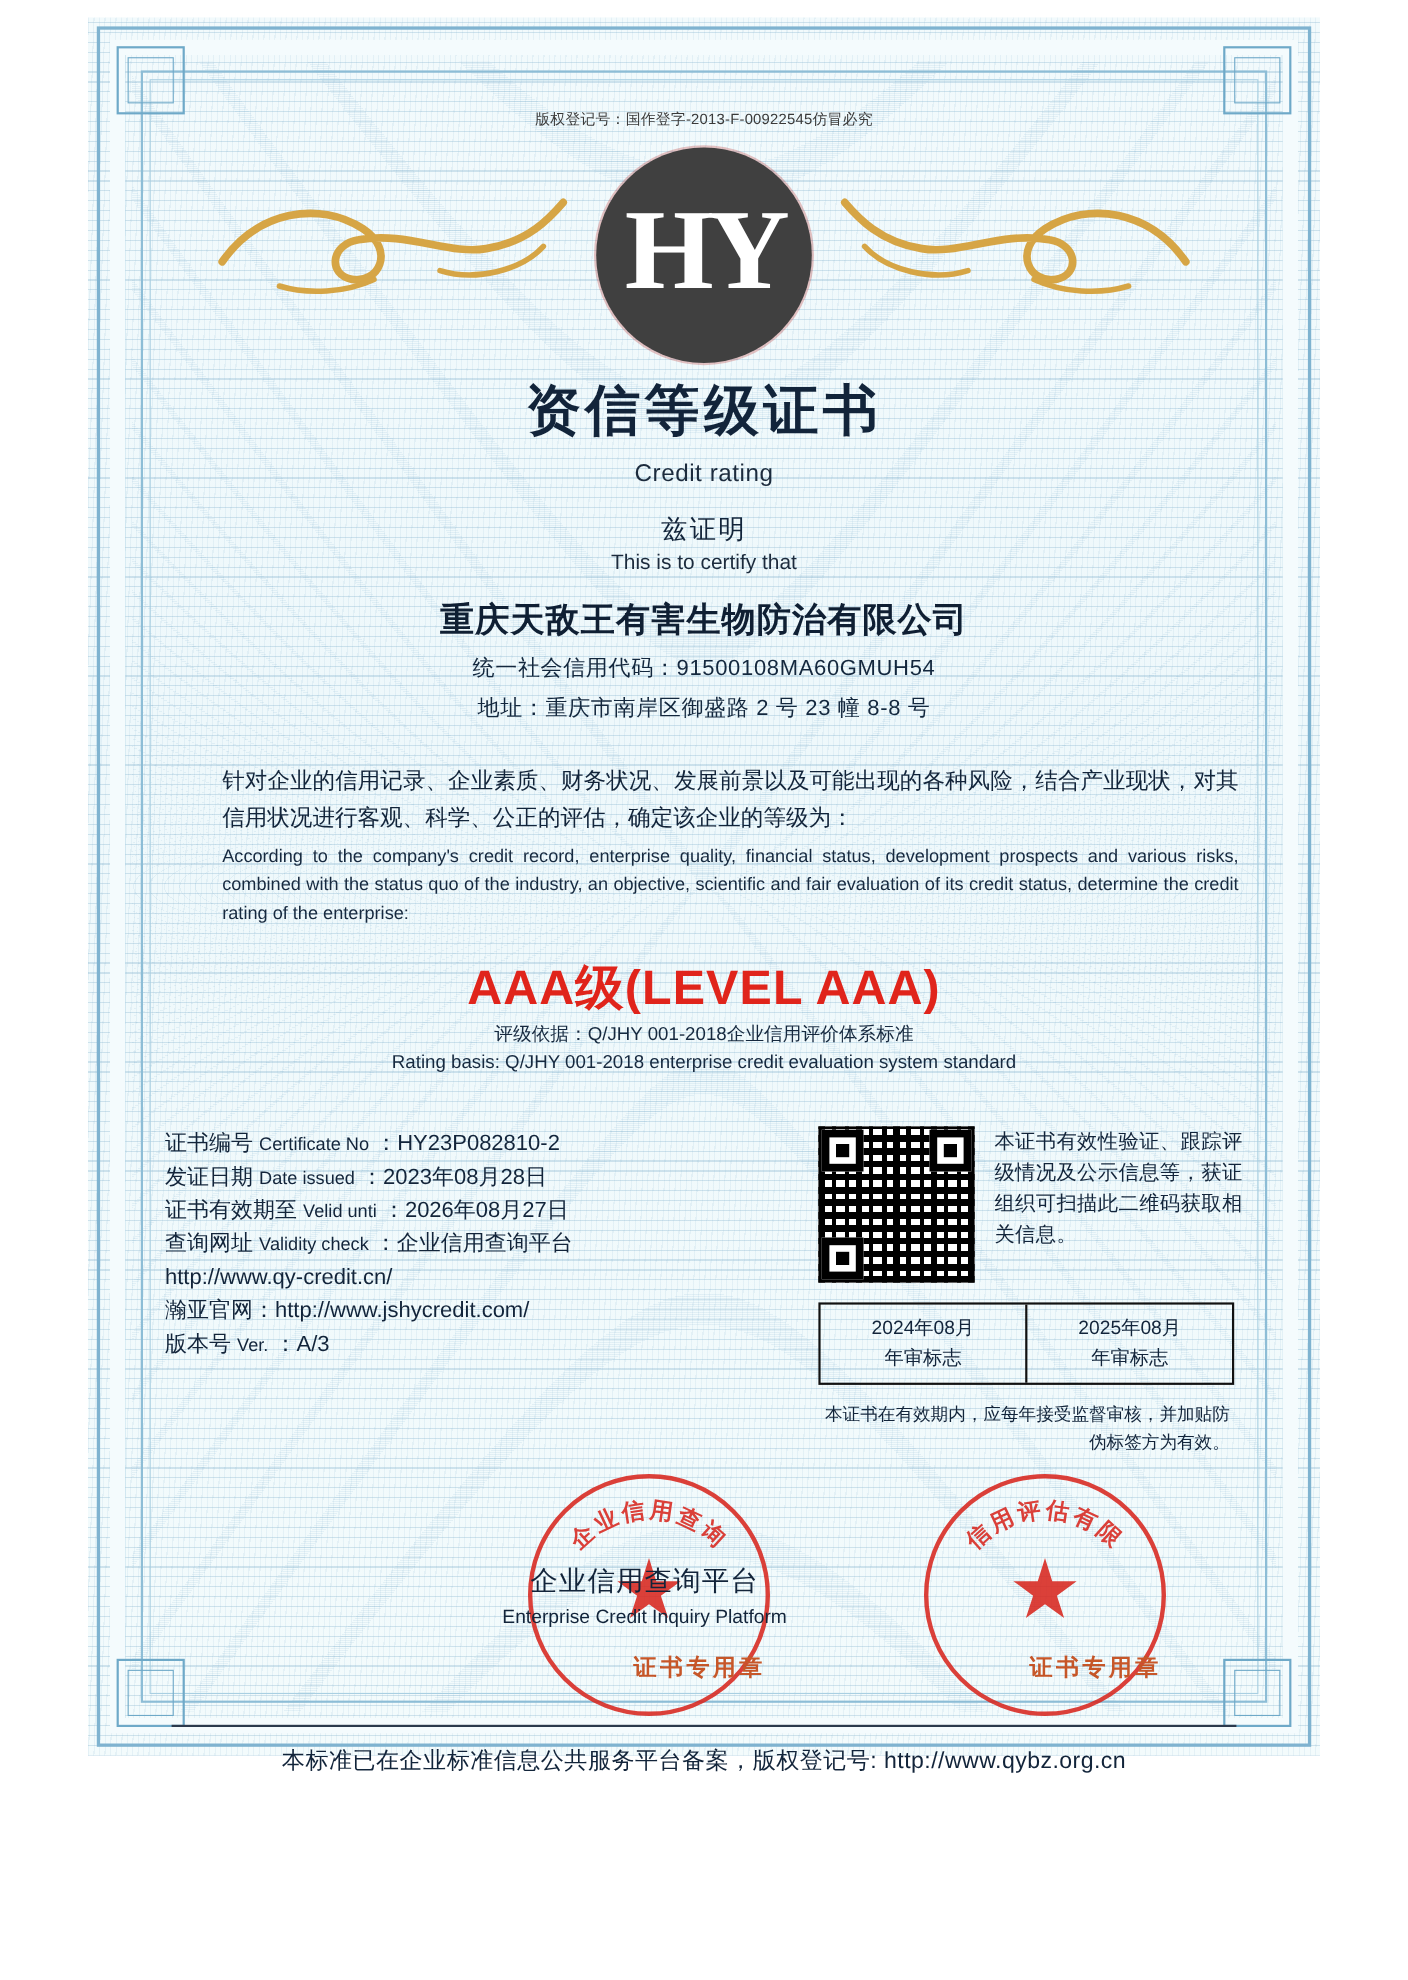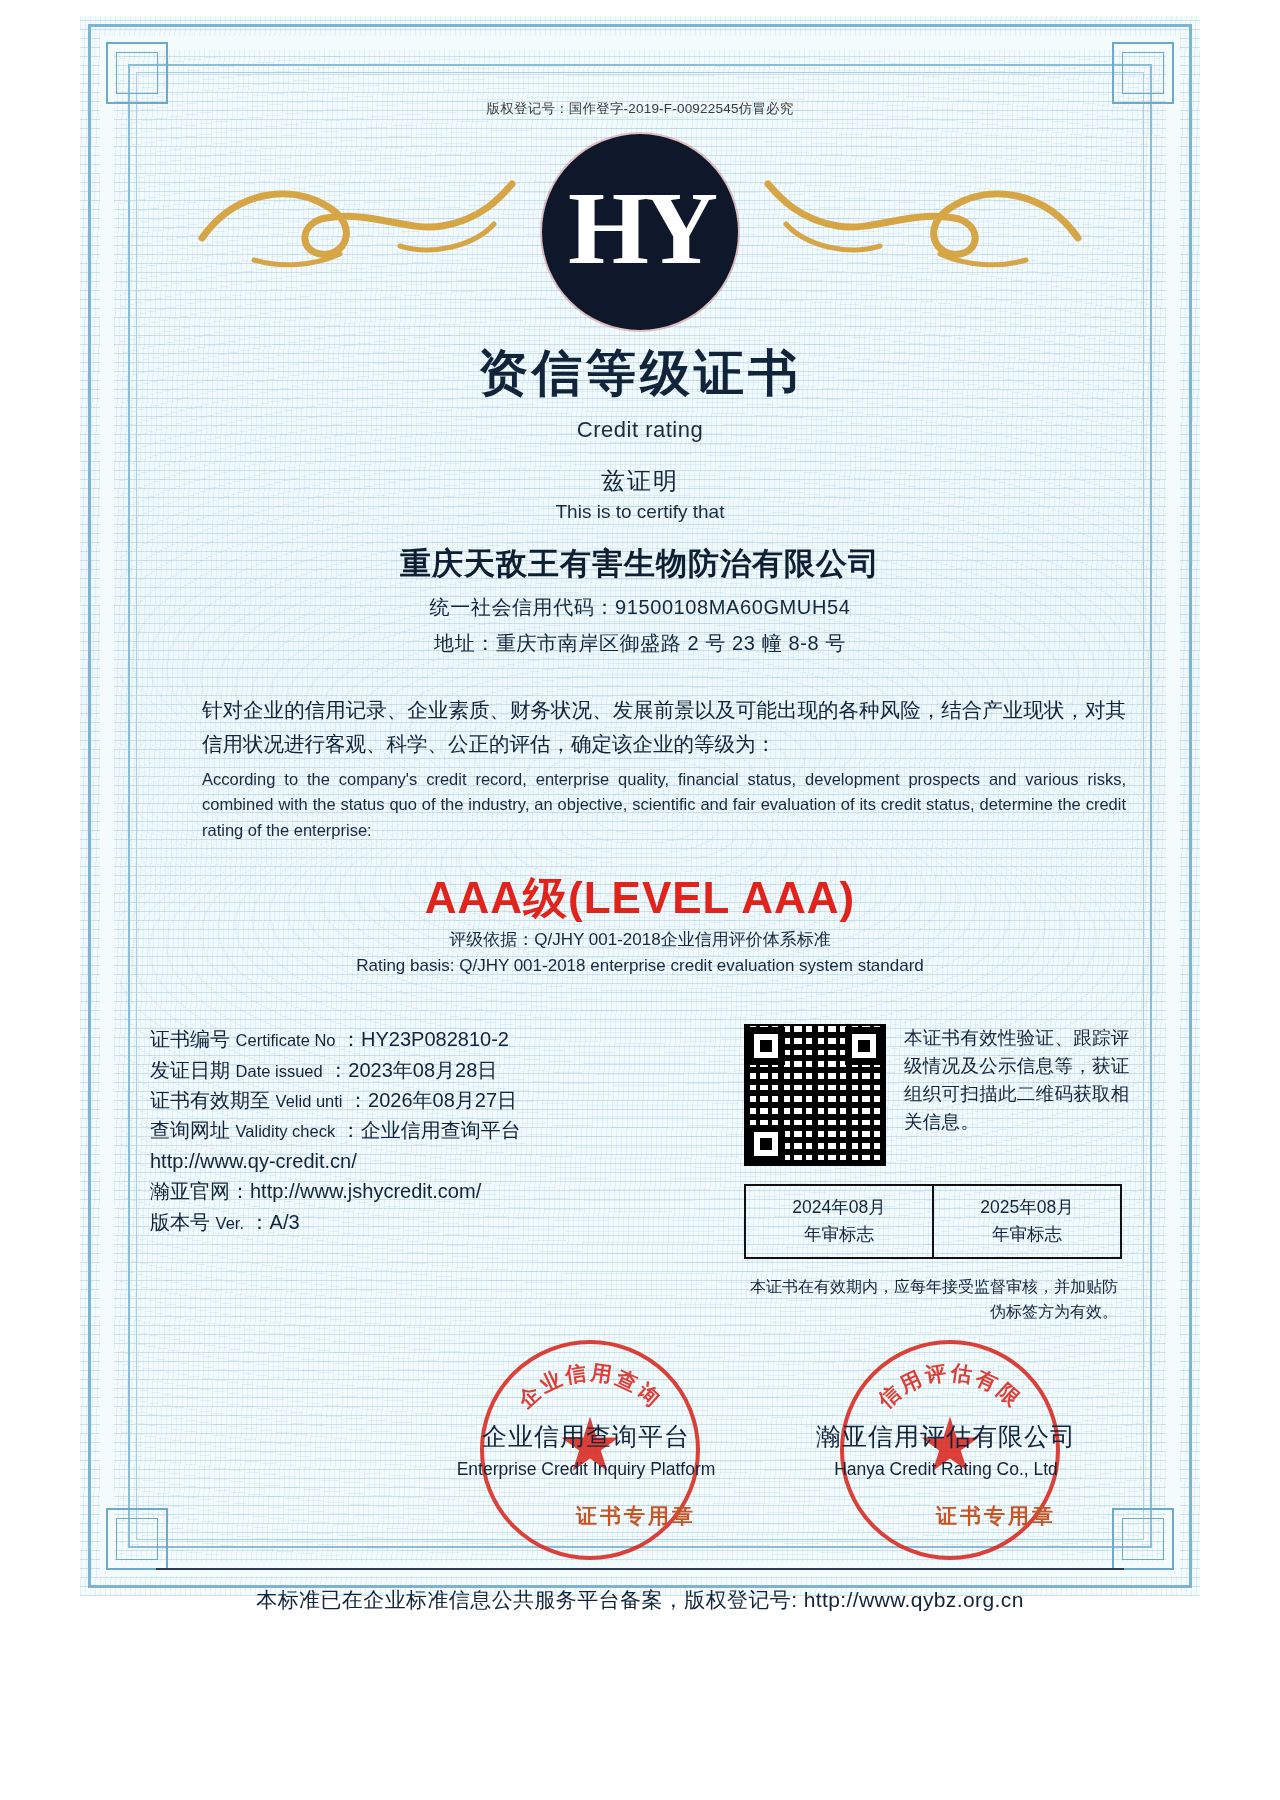--- a/index.html
+++ b/index.html
@@ -123,21 +123,21 @@
   .flourish.right { right: 44px; transform: scaleX(-1); }
 
   .seal-logo {
     position: absolute;
     left: 50%;
     top: 10px;
     transform: translateX(-50%);
     width: 196px;
     height: 196px;
     border-radius: 50%;
-    background: #0f172a;
+    background: #404040;
     display: flex;
     align-items: center;
     justify-content: center;
     box-shadow: 0 0 0 2px rgba(180,25,20,.25);
   }
   .seal-logo .hy {
     font-family: "Liberation Serif", serif;
     font-weight: bold;
     font-size: 104px;
     color: #ffffff;
@@ -412,21 +412,21 @@
   <div class="frame-outer"></div>
   <div class="frame-inner-1"></div>
   <div class="frame-inner-2"></div>
   <div class="corner tl"></div>
   <div class="corner tr"></div>
   <div class="corner bl"></div>
   <div class="corner br"></div>
 
   <div class="content">
 
-    <div class="copyright-line">版权登记号：国作登字-2019-F-00922545仿冒必究</div>
+    <div class="copyright-line">版权登记号：国作登字-2013-F-00922545仿冒必究</div>
 
     <div class="emblem-row">
 
       <svg class="flourish left" viewBox="0 0 330 110">
         <path d="M8,66 C40,20 96,10 136,36 C166,56 150,86 126,82 C104,78 106,50 132,46 C176,38 214,60 248,54 C286,48 306,26 318,12" fill="none" stroke="#d6a545" stroke-width="7" stroke-linecap="round"></path>
         <path d="M60,88 C86,96 120,94 146,82" fill="none" stroke="#d6a545" stroke-width="5" stroke-linecap="round"></path>
         <path d="M206,74 C238,84 280,74 300,52" fill="none" stroke="#d6a545" stroke-width="5" stroke-linecap="round"></path>
       </svg>
 
       <svg class="flourish right" viewBox="0 0 330 110">
@@ -538,23 +538,19 @@
         </svg>
         <div class="star"></div>
         <div class="bottom-text">证书专用章</div>
       </div>
 
       <div class="org-line l">
         <div class="org-cn">企业信用查询平台</div>
         <div class="org-en">Enterprise Credit Inquiry Platform</div>
       </div>
 
-      <div class="org-line r">
-        <div class="org-cn">瀚亚信用评估有限公司</div>
-        <div class="org-en">Hanya Credit Rating Co., Ltd</div>
-      </div>
     </div>
 
     <div class="footer-rule"></div>
     <div class="footer-note">本标准已在企业标准信息公共服务平台备案，版权登记号: http://www.qybz.org.cn</div>
 
   </div>
 </div>
 
 </body></html>

